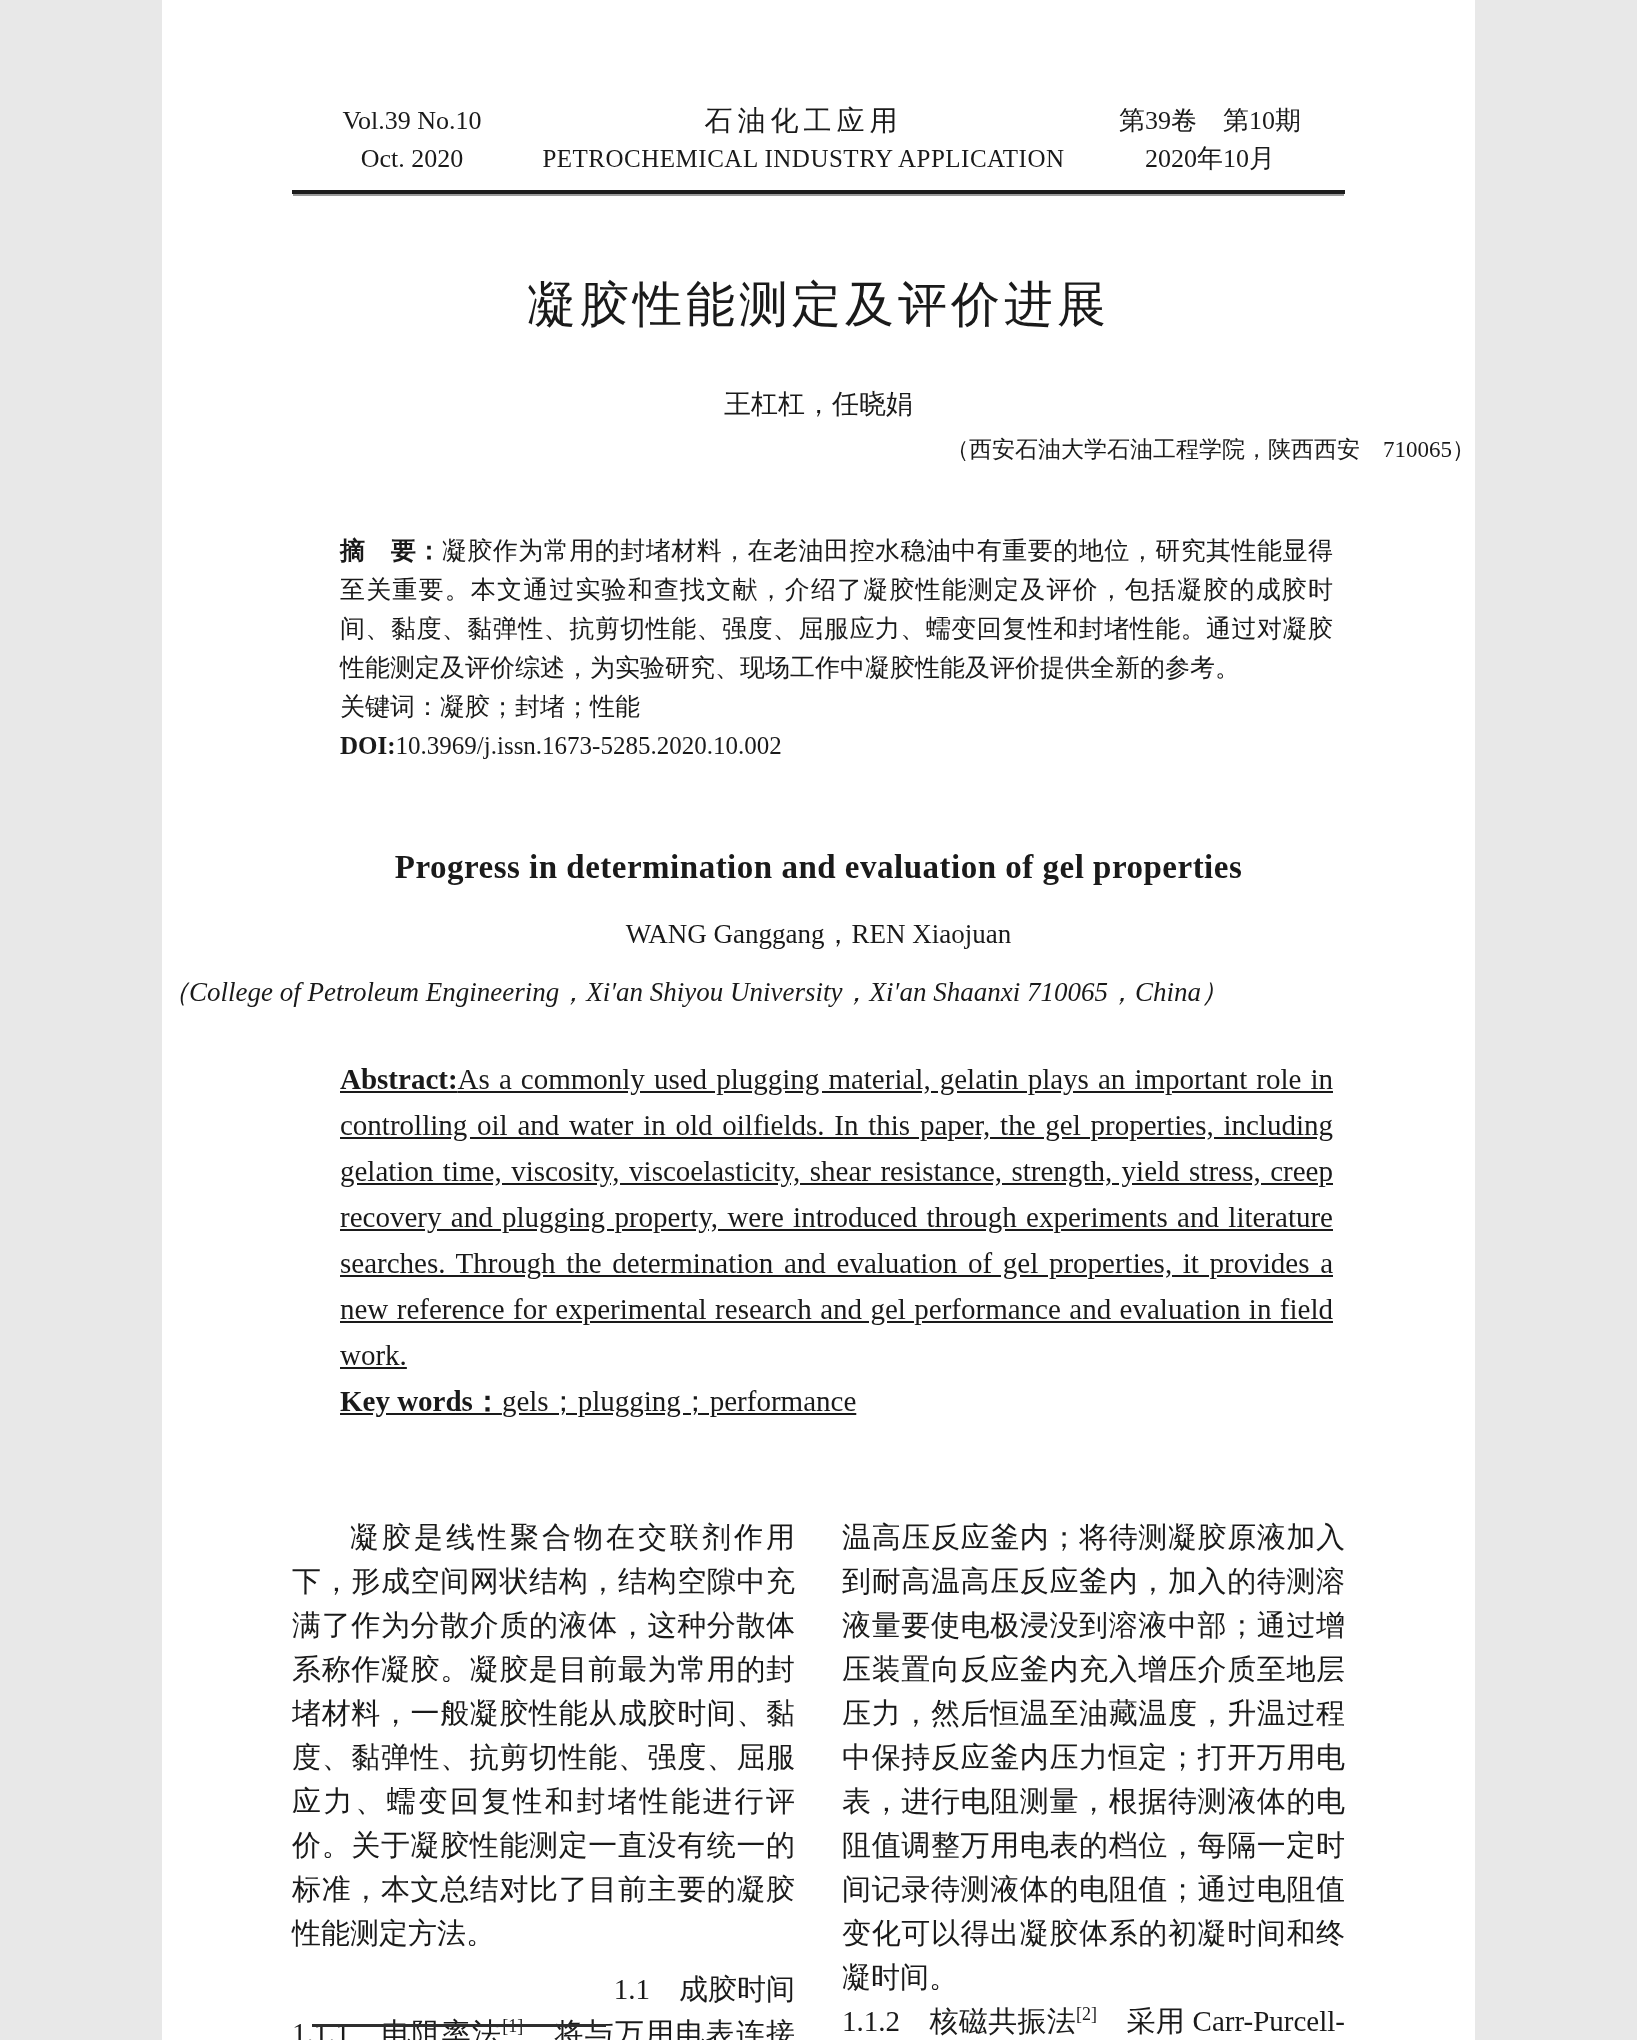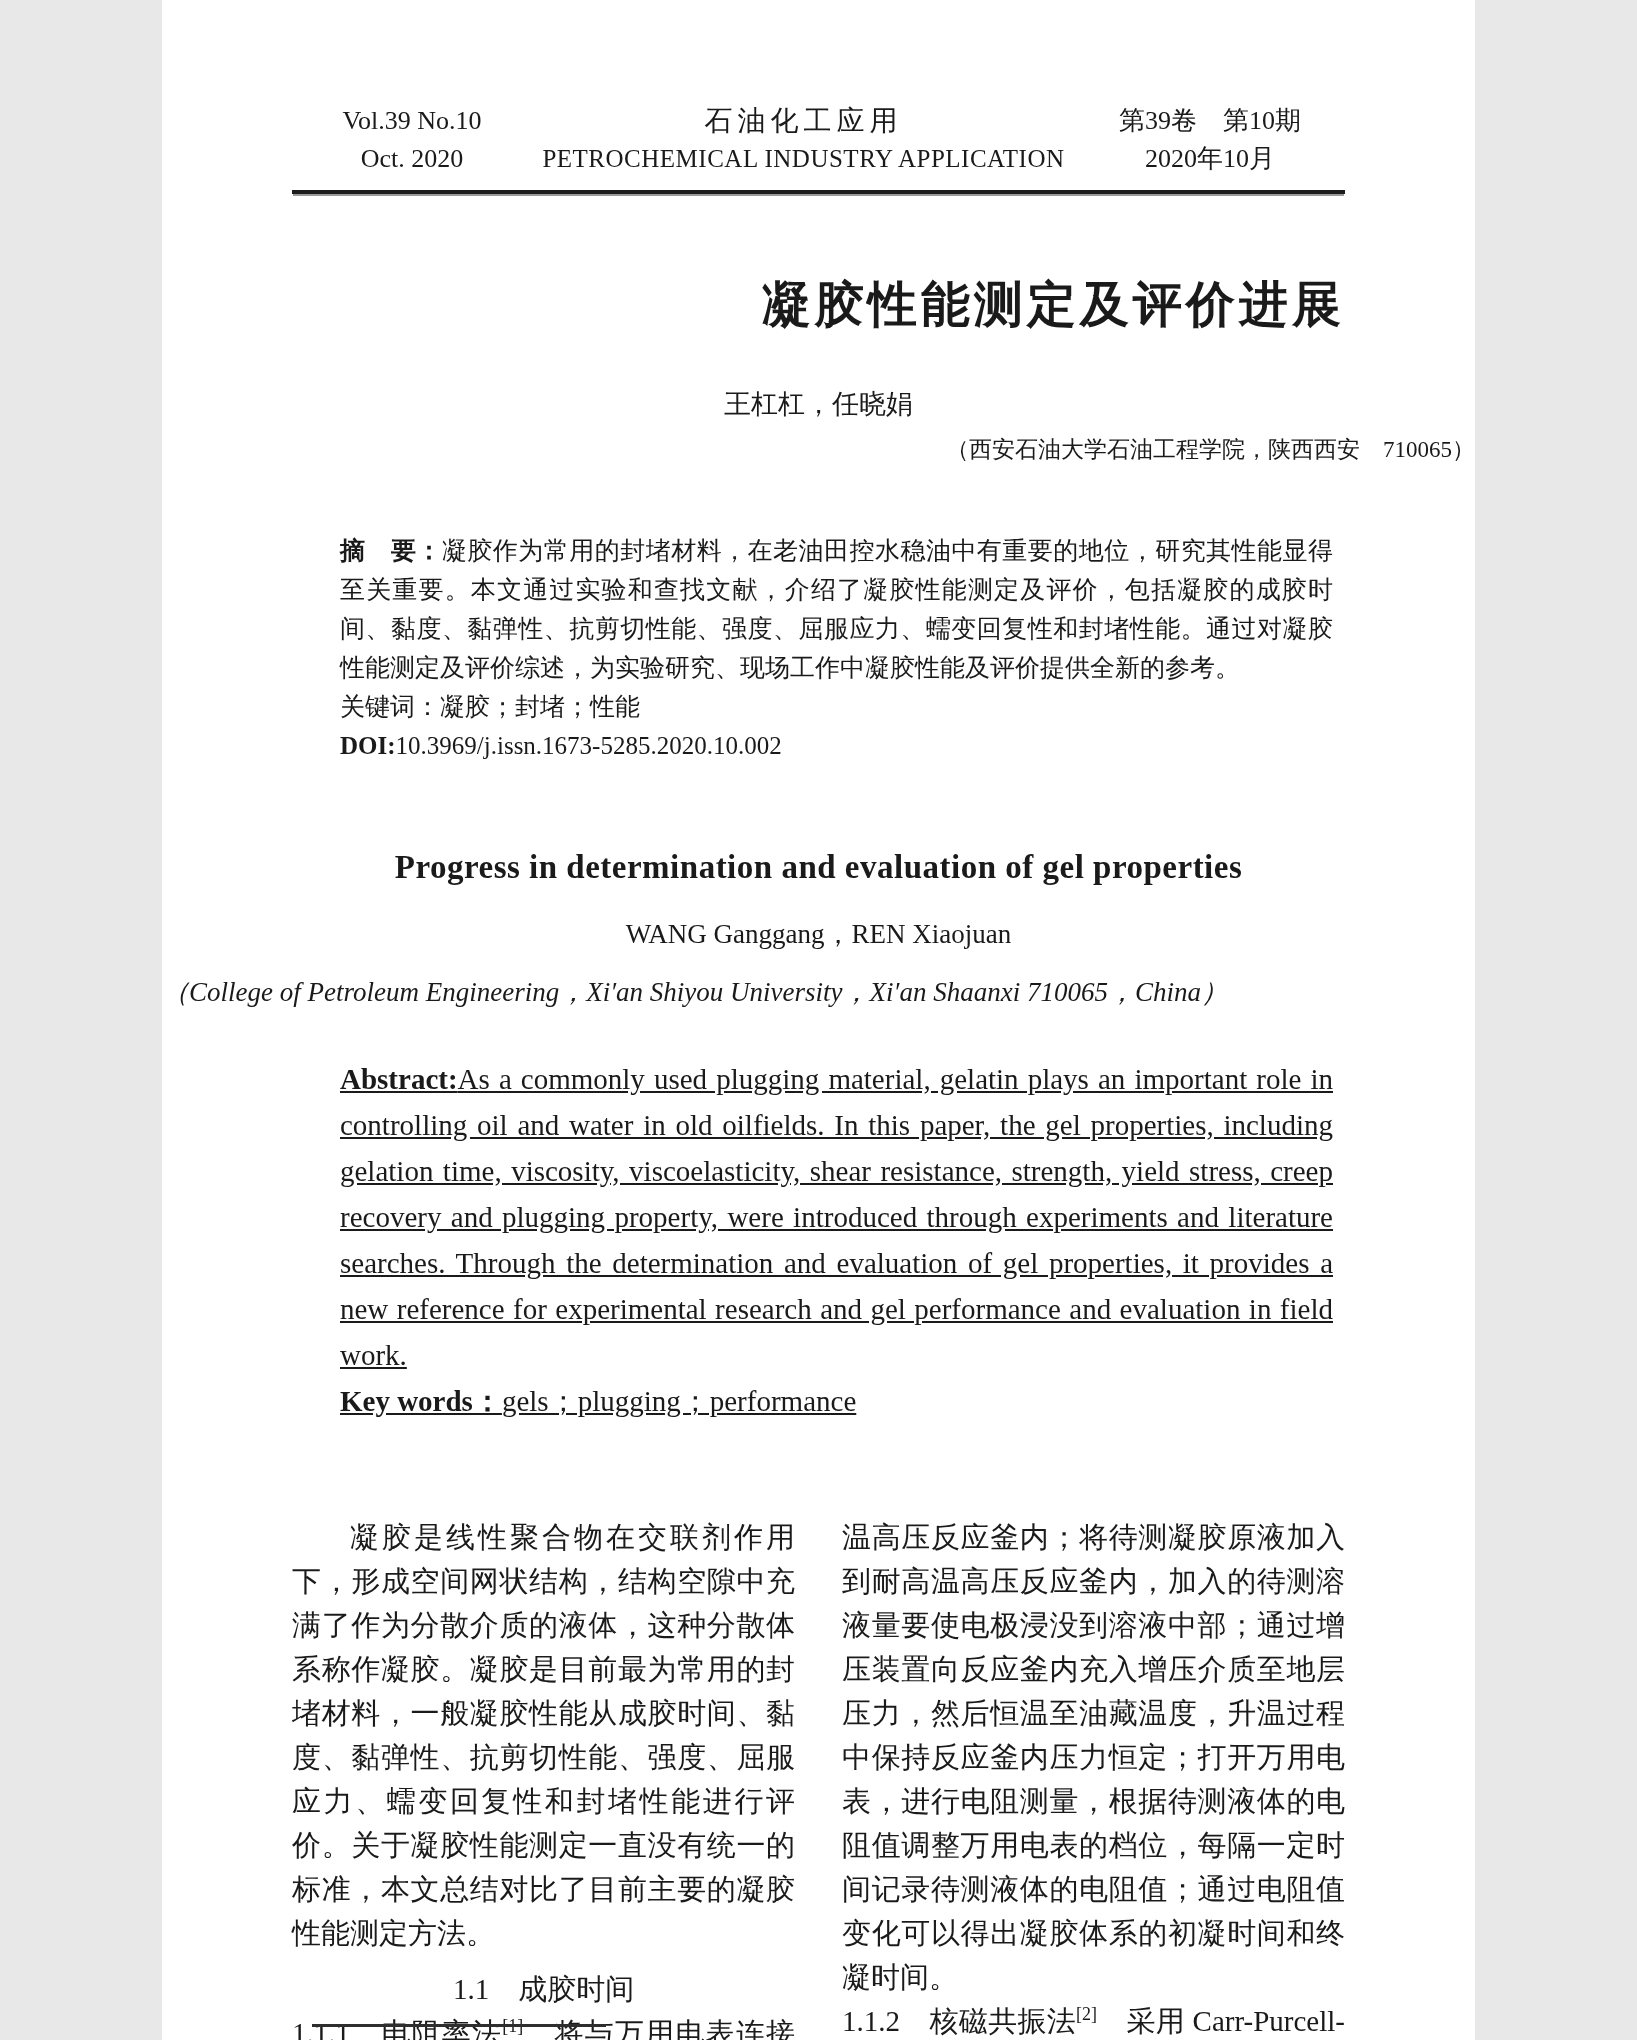--- a/index.html
+++ b/index.html
@@ -23,22 +23,22 @@
   .hdr-center { flex:1; }
   .hdr-center .cn { font-size:28px; letter-spacing:5px; }
   .hdr-center .en { font-size:25px; letter-spacing:0.5px; }
   .rule-double {
     margin:12px 130px 0;
     height:4px; background:#1c1c1c;
     box-shadow:0 3px 0 -1px #9a9a9a;
   }
   
   .cn-title {
-    margin:78px 130px 0; text-align:right;
-    font-size:49px; font-weight:bold; letter-spacing:4px;
+    margin:78px 130px 0; text-align:center;
+    font-size:49px; font-weight:normal; letter-spacing:4px;
   }
   .cn-authors { margin-top:48px; text-align:center; font-size:27px; }
   .cn-affil   { margin-top:12px; text-align:right; font-size:23px; }
   .cn-abstract {
     margin:66px 142px 0 178px;
     font-size:25px; line-height:39px; text-align:justify;
   }
   .cn-abstract p { margin:0; }
   .lbl-bold { font-weight:bold; }
   
@@ -61,21 +61,21 @@
   }
   .col { flex:1 1 0; min-width:0; }
   .col p { margin:0; }
   .col p.indent { text-indent:2em; }
   .sec-h1 {
     font-size:33px; font-weight:normal;
     margin:28px 0 22px; line-height:46px; text-align:left;
   }
   .sec-h2 {
     font-size:29px; font-weight:normal;
-    margin:12px 0 0; line-height:44px; text-align:center;
+    margin:12px 0 0; line-height:44px; text-align:right;
   }
   .supref { vertical-align:super; font-size:0.62em; line-height:0; }
   
   .footnote-rule {
     position:absolute; left:150px; top:2024px;
     width:294px; height:3px; background:#2e2e2e;
   }
 </style>
 </head>
 <body>

